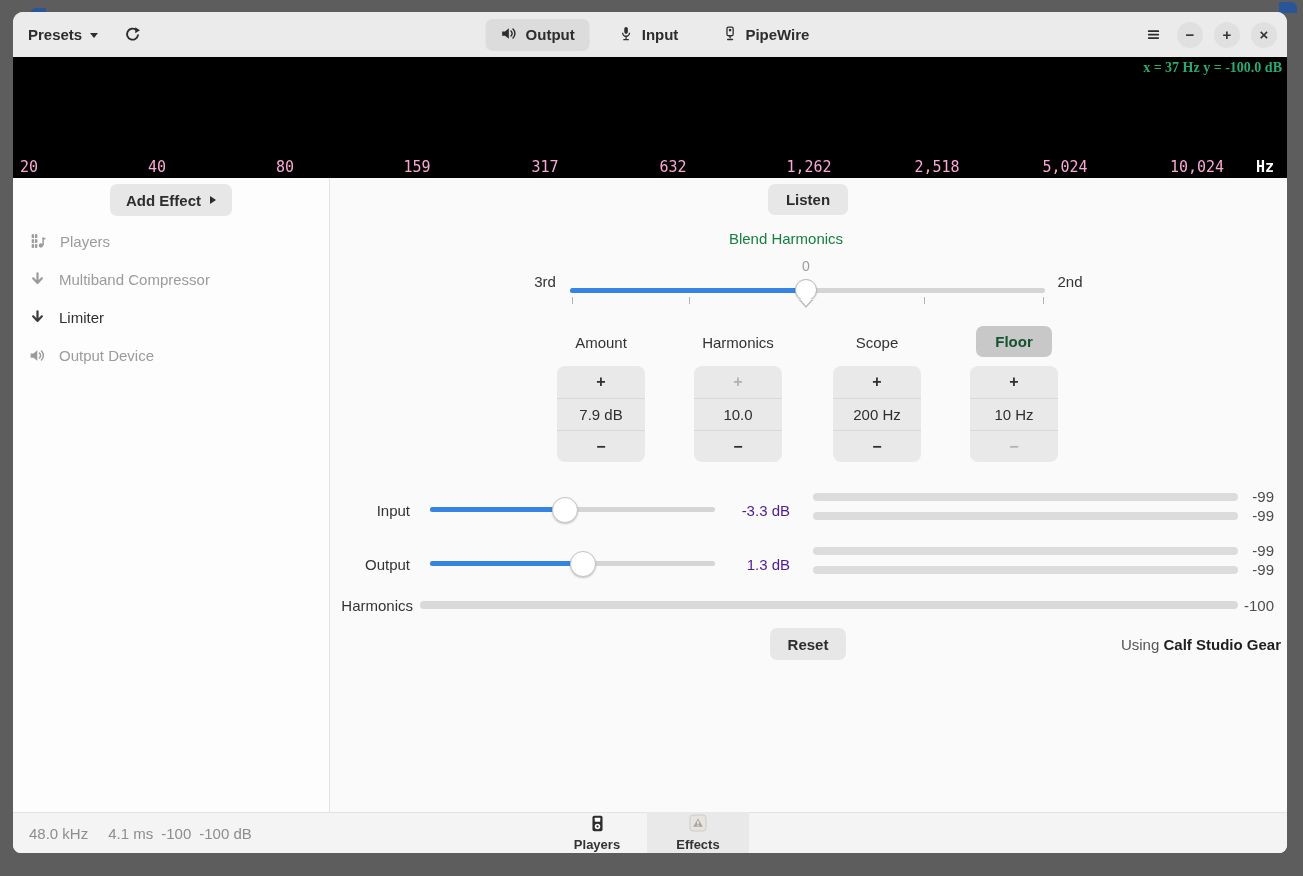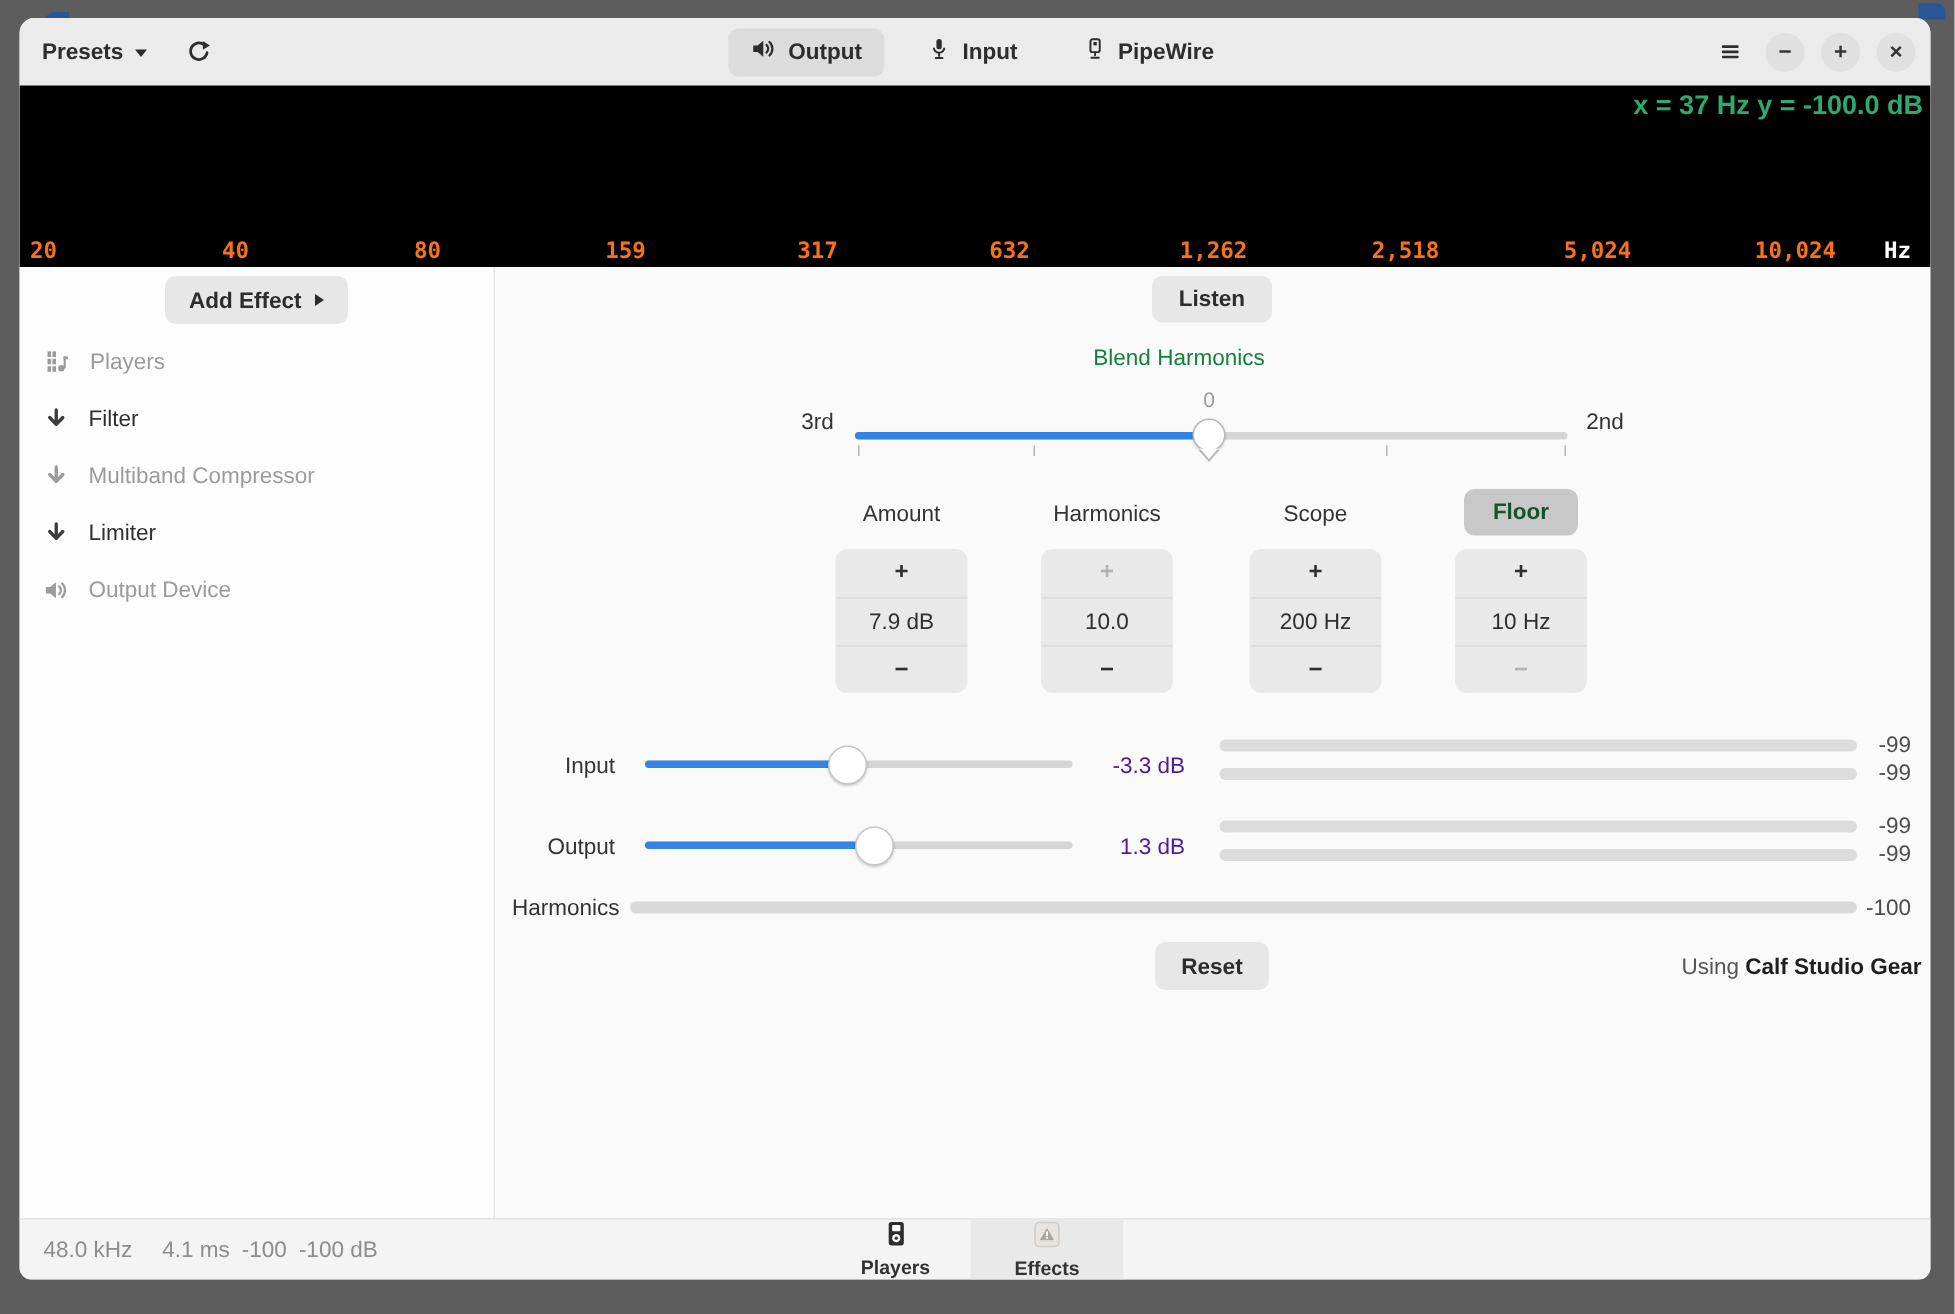--- a/index.html
+++ b/index.html
@@ -29,22 +29,22 @@
   .hdr-tab { display:flex; align-items:center; gap:8px; font-weight:bold; font-size:15px; height:32px; padding:0 15px; border-radius:7px; color:#2d2d2d; }
   .hdr-tab.selected { background:#dcdcdc; }
 
   .hdr-right { position:absolute; right:10px; top:0; height:45px; display:flex; align-items:center; gap:11px; }
   .menu-btn { margin-right:5px; }
   .win-ctl { width:26px; height:26px; border-radius:50%; background:#e0e0e0; display:flex; align-items:center; justify-content:center;
              font-size:15px; font-weight:bold; color:#333; line-height:1; }
 
   
   .spectrum { position:absolute; left:0; top:45px; right:0; height:121px; background:#000; }
-  .crosshair { position:absolute; right:5px; top:3px; font-family:Liberation Sans, sans-serif; font-weight:bold; font-size:18px; color:#2bab71; }
-  .freq-label { position:absolute; bottom:2px; transform:translateX(-50%); color:#f97316; font-family:"DejaVu Sans Mono", monospace; font-weight:bold; font-size:15px; }
+  .crosshair { position:absolute; right:5px; top:3px; font-family:Liberation Serif, serif; font-weight:bold; font-size:14px; color:#2bab71; }
+  .freq-label { position:absolute; bottom:2px; transform:translateX(-50%); color:#f9a8d4; font-family:"DejaVu Sans Mono", monospace; font-weight:normal; font-size:15px; }
   .freq-unit { position:absolute; bottom:2px; color:#fff; font-family:"DejaVu Sans Mono", monospace; font-weight:bold; font-size:15px; }
 
   
   .content { position:absolute; left:0; top:166px; right:0; height:634px; }
 
   .sidebar { position:absolute; left:0; top:0; width:317px; height:634px; background:#fdfdfd; border-right:1px solid #e3e3e3; }
   .add-effect-btn { position:absolute; left:50%; transform:translateX(-50%); top:6px; height:32px; padding:0 16px;
                     background:#e7e7e7; border-radius:7px; display:flex; align-items:center; gap:9px; font-weight:bold; font-size:15px; }
   .caret-right { width:0; height:0; border-top:4.5px solid transparent; border-bottom:4.5px solid transparent; border-left:6px solid #2d2d2d; }
   .fx-list { position:absolute; left:4px; right:8px; top:44px; }
@@ -205,28 +205,20 @@
                 <rect x="5.3" y="2" width="2.1" height="3.3" fill="currentColor"></rect>
                 <rect x="5.3" y="6.4" width="2.1" height="3.3" fill="currentColor"></rect>
                 <rect x="5.3" y="10.8" width="2.1" height="3.3" fill="currentColor"></rect>
                 <circle cx="10.6" cy="12" r="1.9" fill="currentColor"></circle>
                 <rect x="11.9" y="5" width="1.3" height="7" fill="currentColor"></rect>
                 <path d="M11.9 5 h2.6 v1.6 h-2.6 z" fill="currentColor"></path>
               </svg>
             </span>
           <span class="fx-label">Players</span>
         </div>
-        <div class="fx-item">
-          <span class="fx-icon">
-              <svg width="17" height="17" viewBox="0 0 16 16">
-                <path d="M8 2.2 v8.4 M3.9 6.9 L8 11.2 L12.1 6.9" fill="none" stroke="currentColor" stroke-width="2.1" stroke-linecap="round" stroke-linejoin="round"></path>
-              </svg>
-            </span>
-          <span class="fx-label">Filter</span>
-        </div>
         <div class="fx-item dimmed">
           <span class="fx-icon">
               <svg width="17" height="17" viewBox="0 0 16 16">
                 <path d="M8 2.2 v8.4 M3.9 6.9 L8 11.2 L12.1 6.9" fill="none" stroke="currentColor" stroke-width="2.1" stroke-linecap="round" stroke-linejoin="round"></path>
               </svg>
             </span>
           <span class="fx-label">Multiband Compressor</span>
         </div>
         <div class="fx-item">
           <span class="fx-icon">

